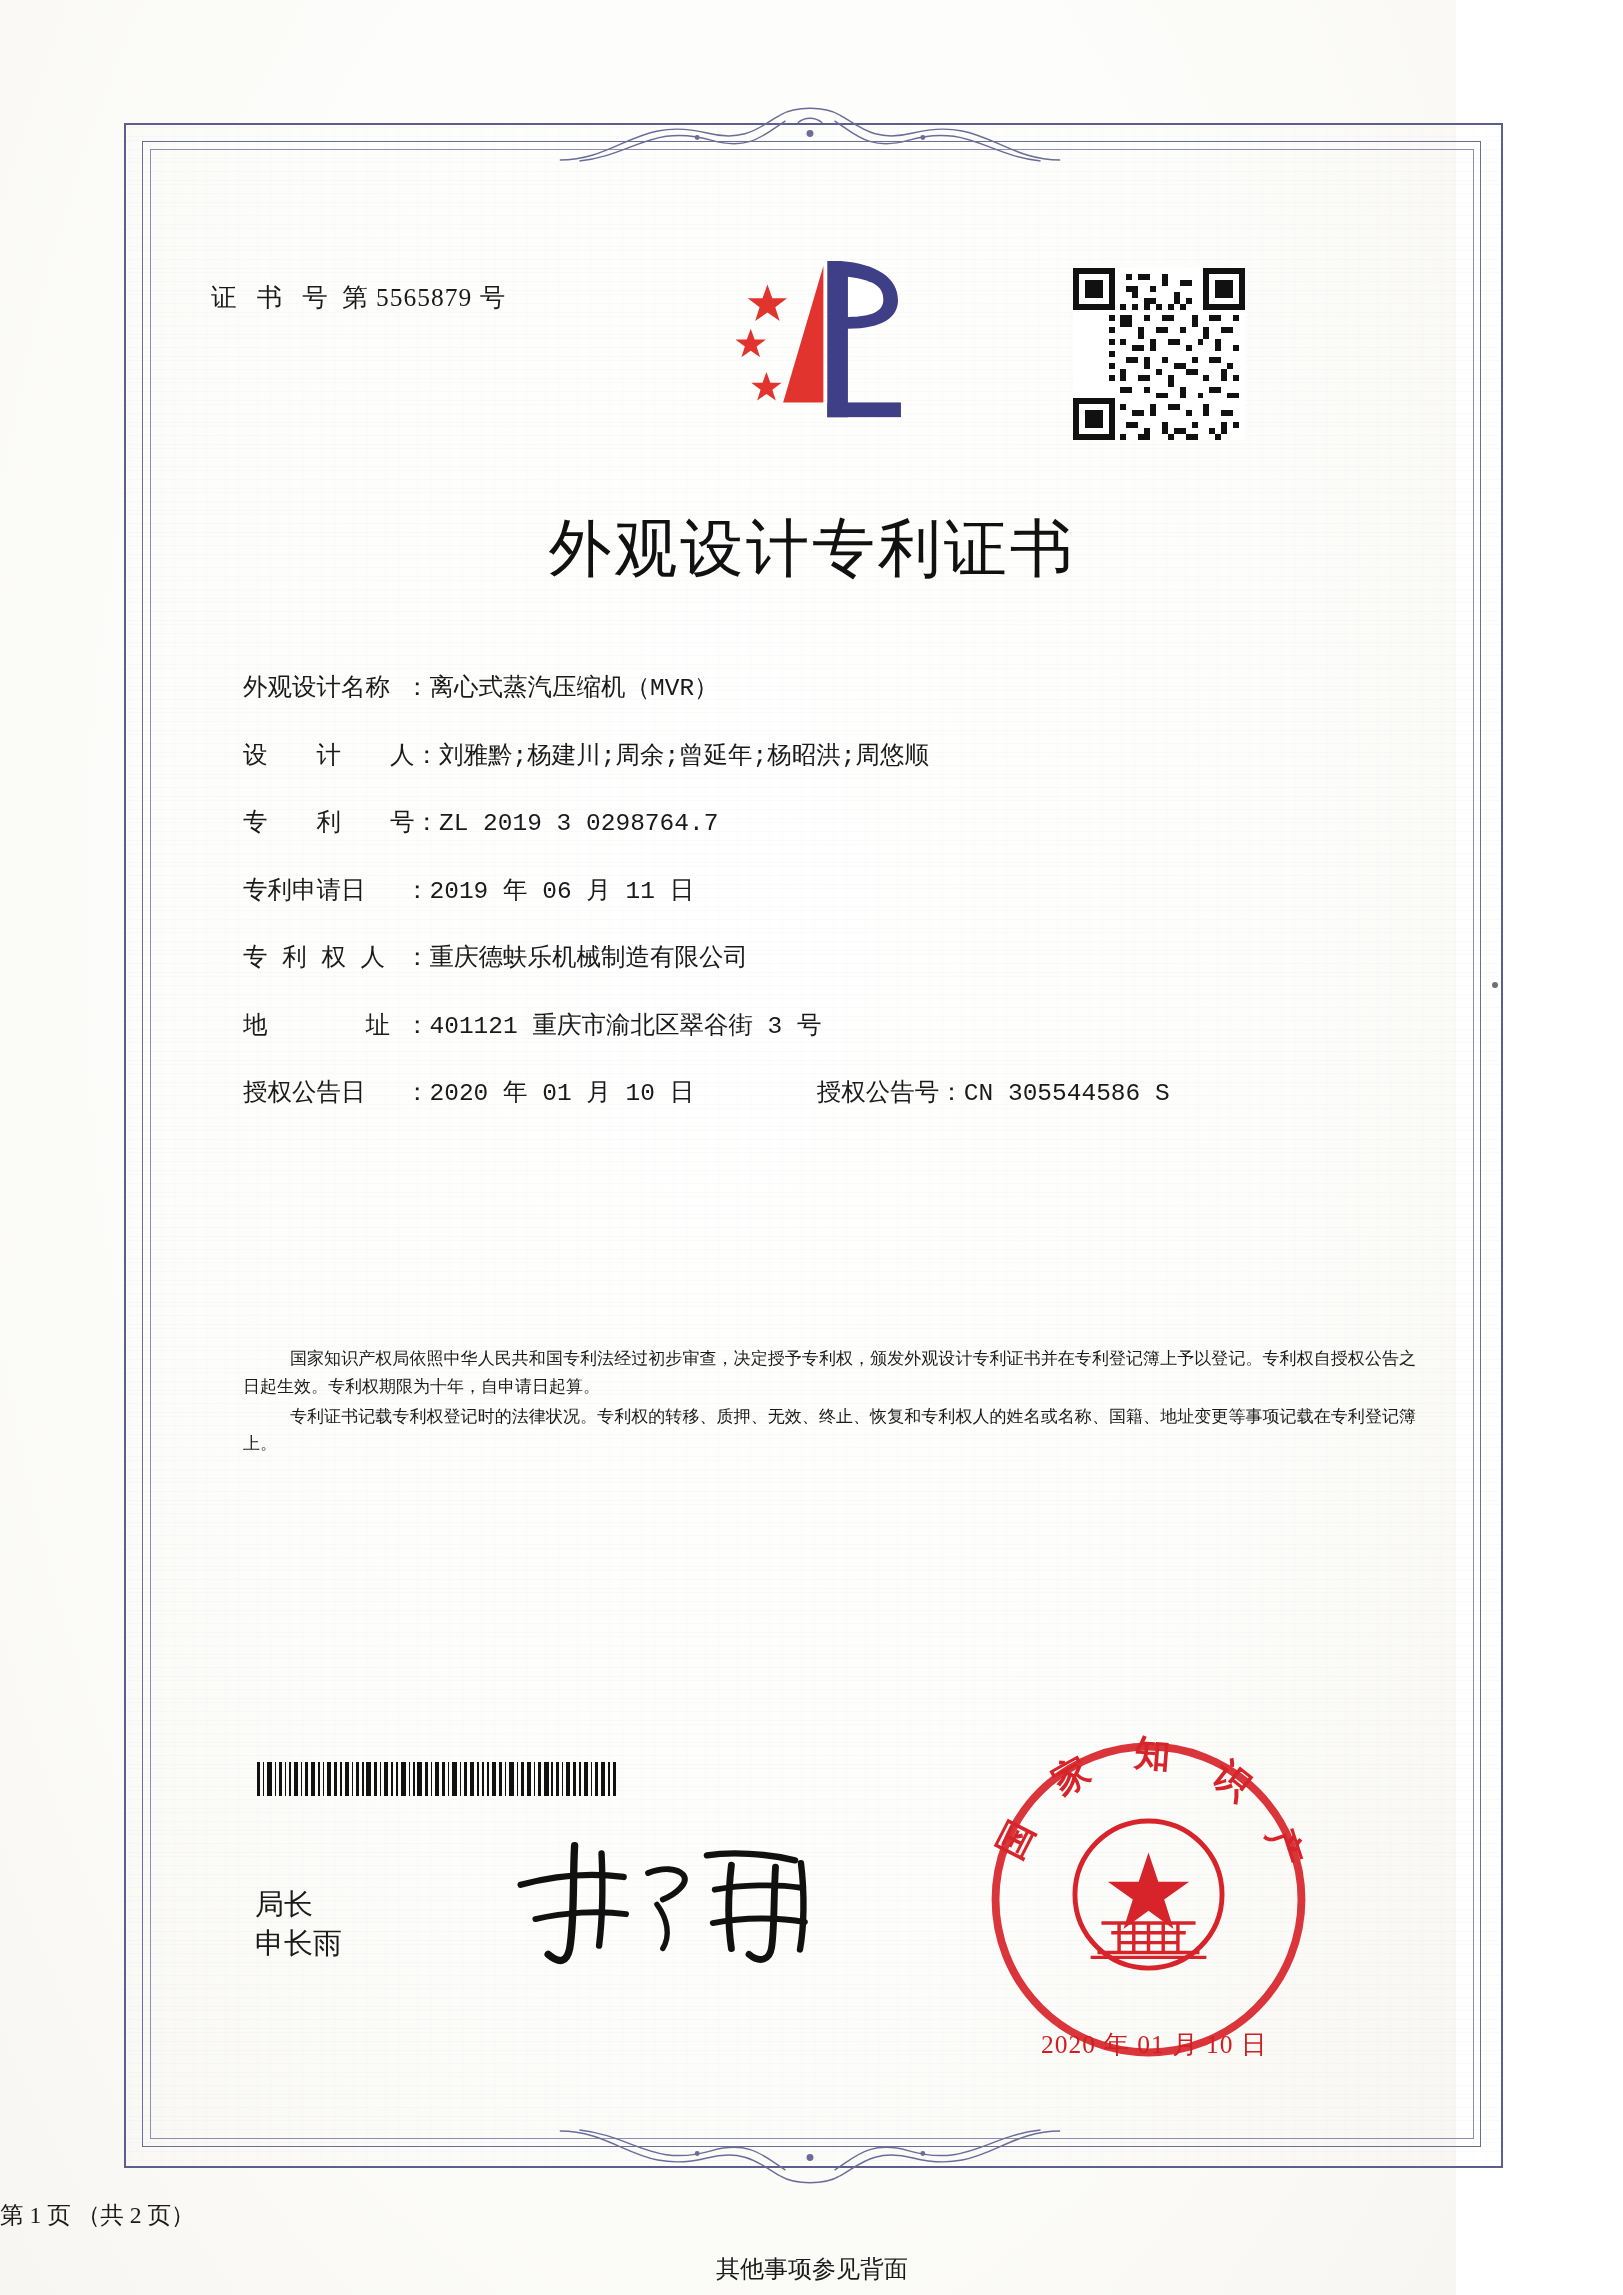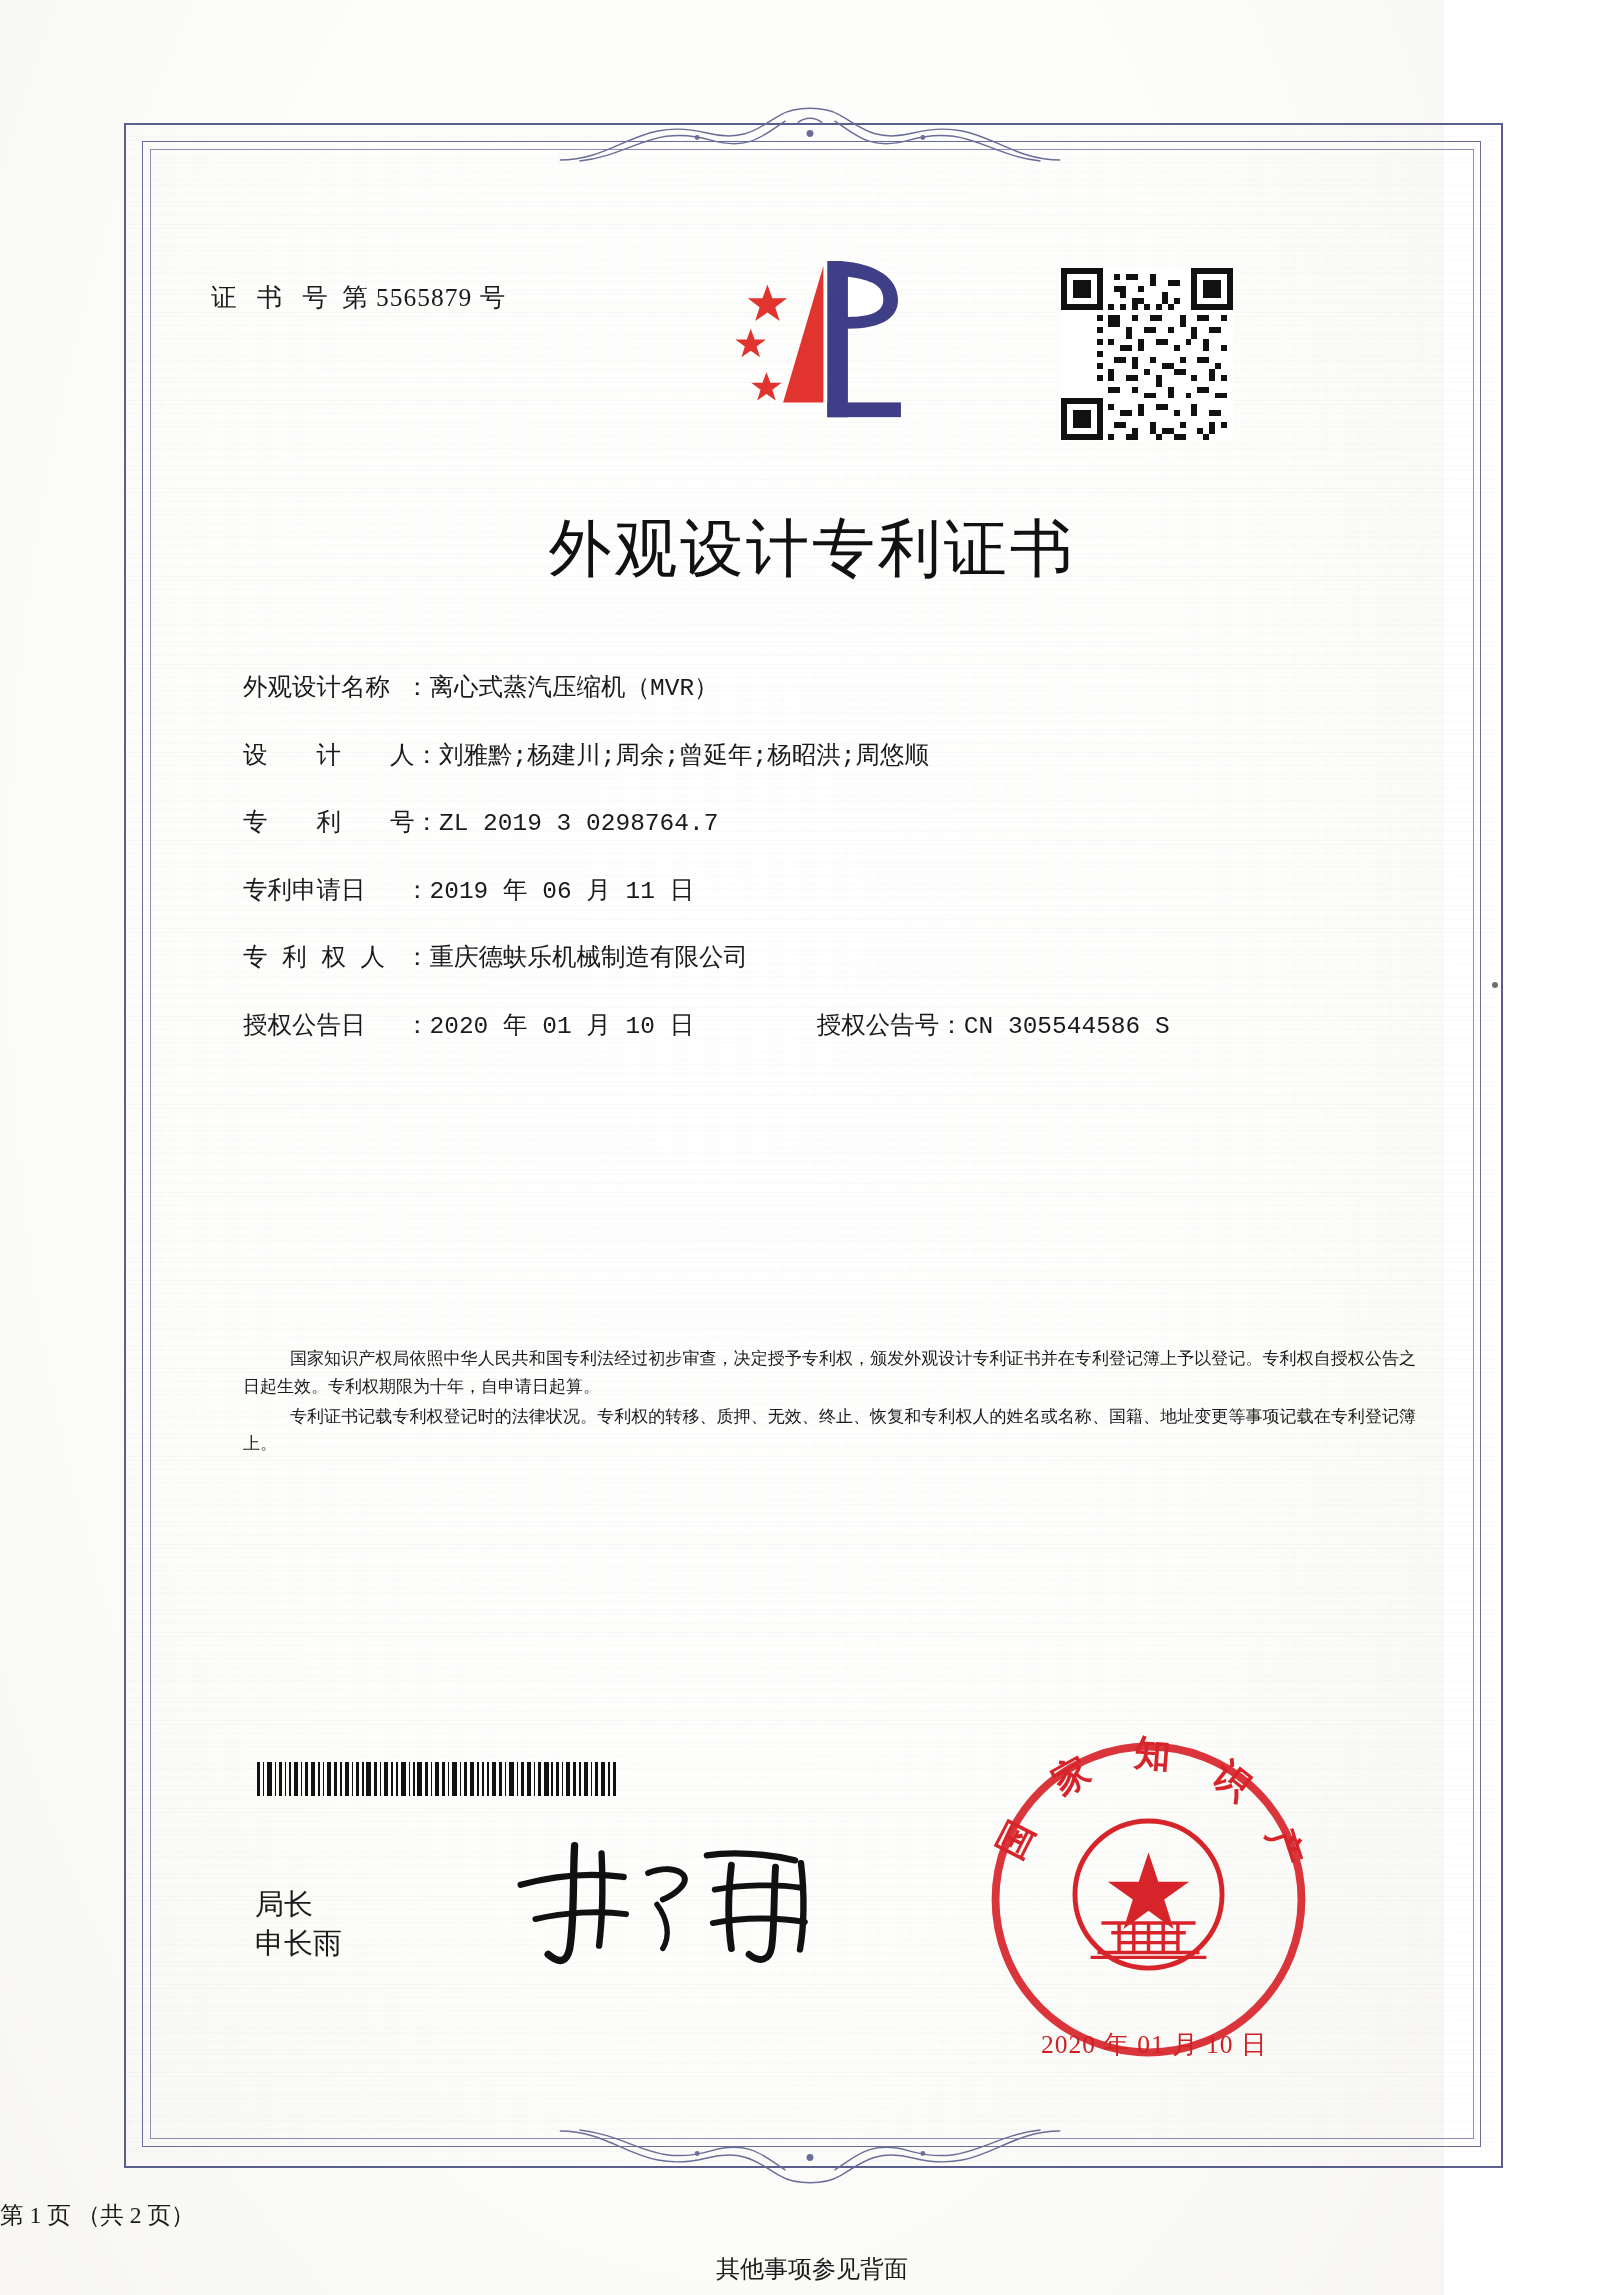--- a/index.html
+++ b/index.html
@@ -16,20 +16,21 @@
     overflow: hidden;
   }
 
   
   .paper {
     position: absolute;
     left: 0; top: 0;
     width: 1444px; height: 2295px;
     background:
       radial-gradient(ellipse at 50% 40%, #ffffff 0%, #fdfdfb 55%, #f7f6f2 100%);
+    padding-left: 12px;
   }
   
   .guilloche {
     position: absolute;
     left: 123px; top: 123px;
     width: 1379px; height: 2042px;
     background:
       repeating-linear-gradient(0deg, rgba(150,150,175,0.045) 0px, rgba(150,150,175,0.045) 0.5px, rgba(255,255,255,0) 0.5px, rgba(255,255,255,0) 4.4px),
       repeating-linear-gradient(90deg, rgba(150,150,175,0.030) 0px, rgba(150,150,175,0.030) 0.5px, rgba(255,255,255,0) 0.5px, rgba(255,255,255,0) 6.4px);
     pointer-events: none;
@@ -388,20 +389,23 @@
     </div>
     <div class="row">
       <span class="label">专　　利　　号</span><span>：</span><span class="value">ZL 2019 3 0298764.7</span>
     </div>
     <div class="row">
       <span class="label">专利申请日</span><span>：</span><span class="value">2019 年 06 月 11 日</span>
     </div>
     <div class="row">
       <span class="label">专 利 权 人</span><span>：</span><span class="value">重庆德蚨乐机械制造有限公司</span>
     </div>
+    <div class="row">
+      <span class="label">地　　　　址</span><span>：</span><span class="value">401121 重庆市渝北区翠谷街 3 号</span>
+    </div>
     <div class="row two-col">
       <span class="label">授权公告日</span><span>：</span><span class="value">2020 年 01 月 10 日</span>
       <span class="col2">
         <span class="label">授权公告号</span><span>：</span><span class="value">CN 305544586 S</span>
       </span>
     </div>
   </div>
 
   <div class="paras">
     <p>国家知识产权局依照中华人民共和国专利法经过初步审查，决定授予专利权，颁发外观设计专利证书并在专利登记簿上予以登记。专利权自授权公告之日起生效。专利权期限为十年，自申请日起算。</p>

